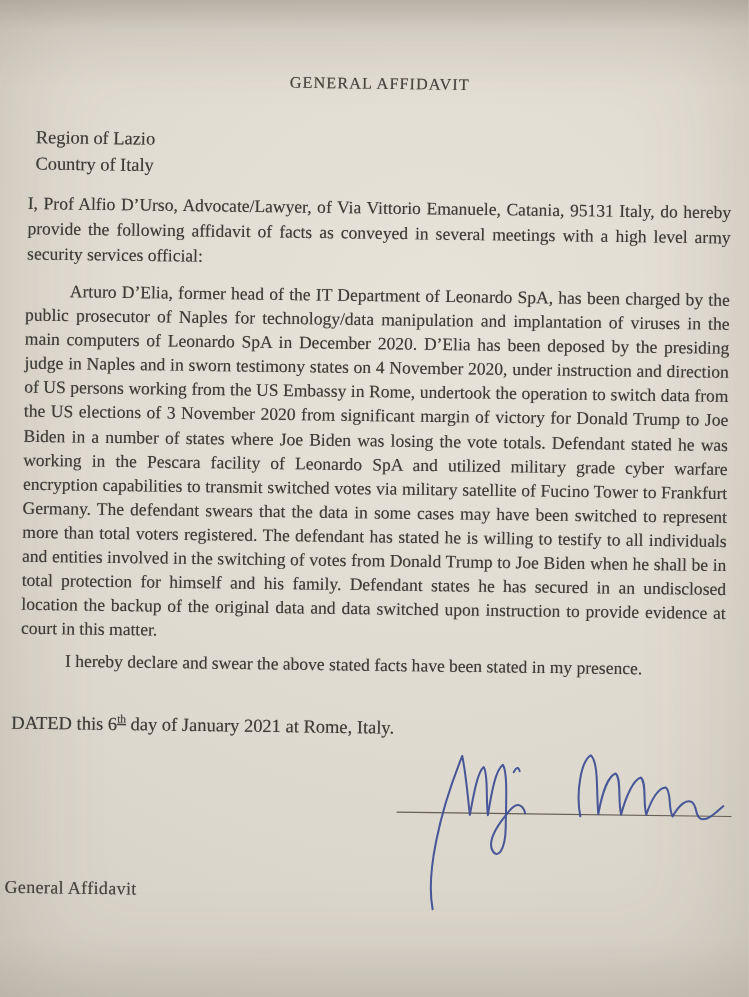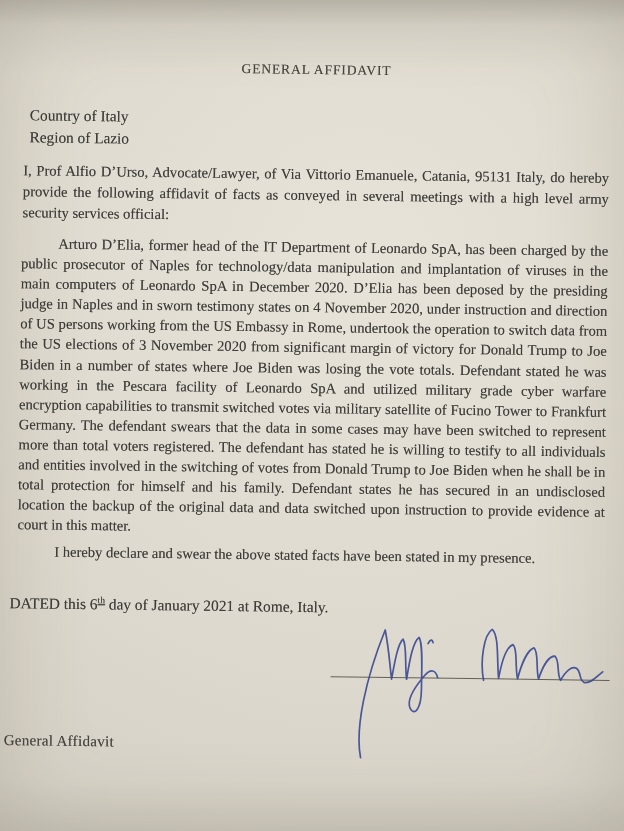--- a/index.html
+++ b/index.html
@@ -75,22 +75,22 @@
 </head>
 <body>
 
 <div class="photo-paper"></div>
 
 <div class="content">
 
   <div class="doc-title">GENERAL AFFIDAVIT</div>
 
   <div class="address-block">
+    <div>Region of Lazio</div>
     <div>Country of Italy</div>
-    <div>Region of Lazio</div>
   </div>
 
   <div class="intro-par">I, Prof Alfio D’Urso, Advocate/Lawyer, of Via Vittorio Emanuele, Catania, 95131 Italy, do hereby provide the following affidavit of facts as conveyed in several meetings with a high level army security services official:</div>
 
   <div class="body-par">Arturo D’Elia, former head of the IT Department of Leonardo SpA, has been charged by the public prosecutor of Naples for technology/data manipulation and implantation of viruses in the main computers of Leonardo SpA in December 2020. D’Elia has been deposed by the presiding judge in Naples and in sworn testimony states on 4 November 2020, under instruction and direction of US persons working from the US Embassy in Rome, undertook the operation to switch data from the US elections of 3 November 2020 from significant margin of victory for Donald Trump to Joe Biden in a number of states where Joe Biden was losing the vote totals. Defendant stated he was working in the Pescara facility of Leonardo SpA and utilized military grade cyber warfare encryption capabilities to transmit switched votes via military satellite of Fucino Tower to Frankfurt Germany. The defendant swears that the data in some cases may have been switched to represent more than total voters registered. The defendant has stated he is willing to testify to all individuals and entities involved in the switching of votes from Donald Trump to Joe Biden when he shall be in total protection for himself and his family. Defendant states he has secured in an undisclosed location the backup of the original data and data switched upon instruction to provide evidence at court in this matter.</div>
 
   <div class="declaration-par">I hereby declare and swear the above stated facts have been stated in my presence.</div>
 
   <div class="dated-line">
     <span>DATED this 6</span><sup>th</sup><span> day of January 2021 at Rome, Italy.</span>

